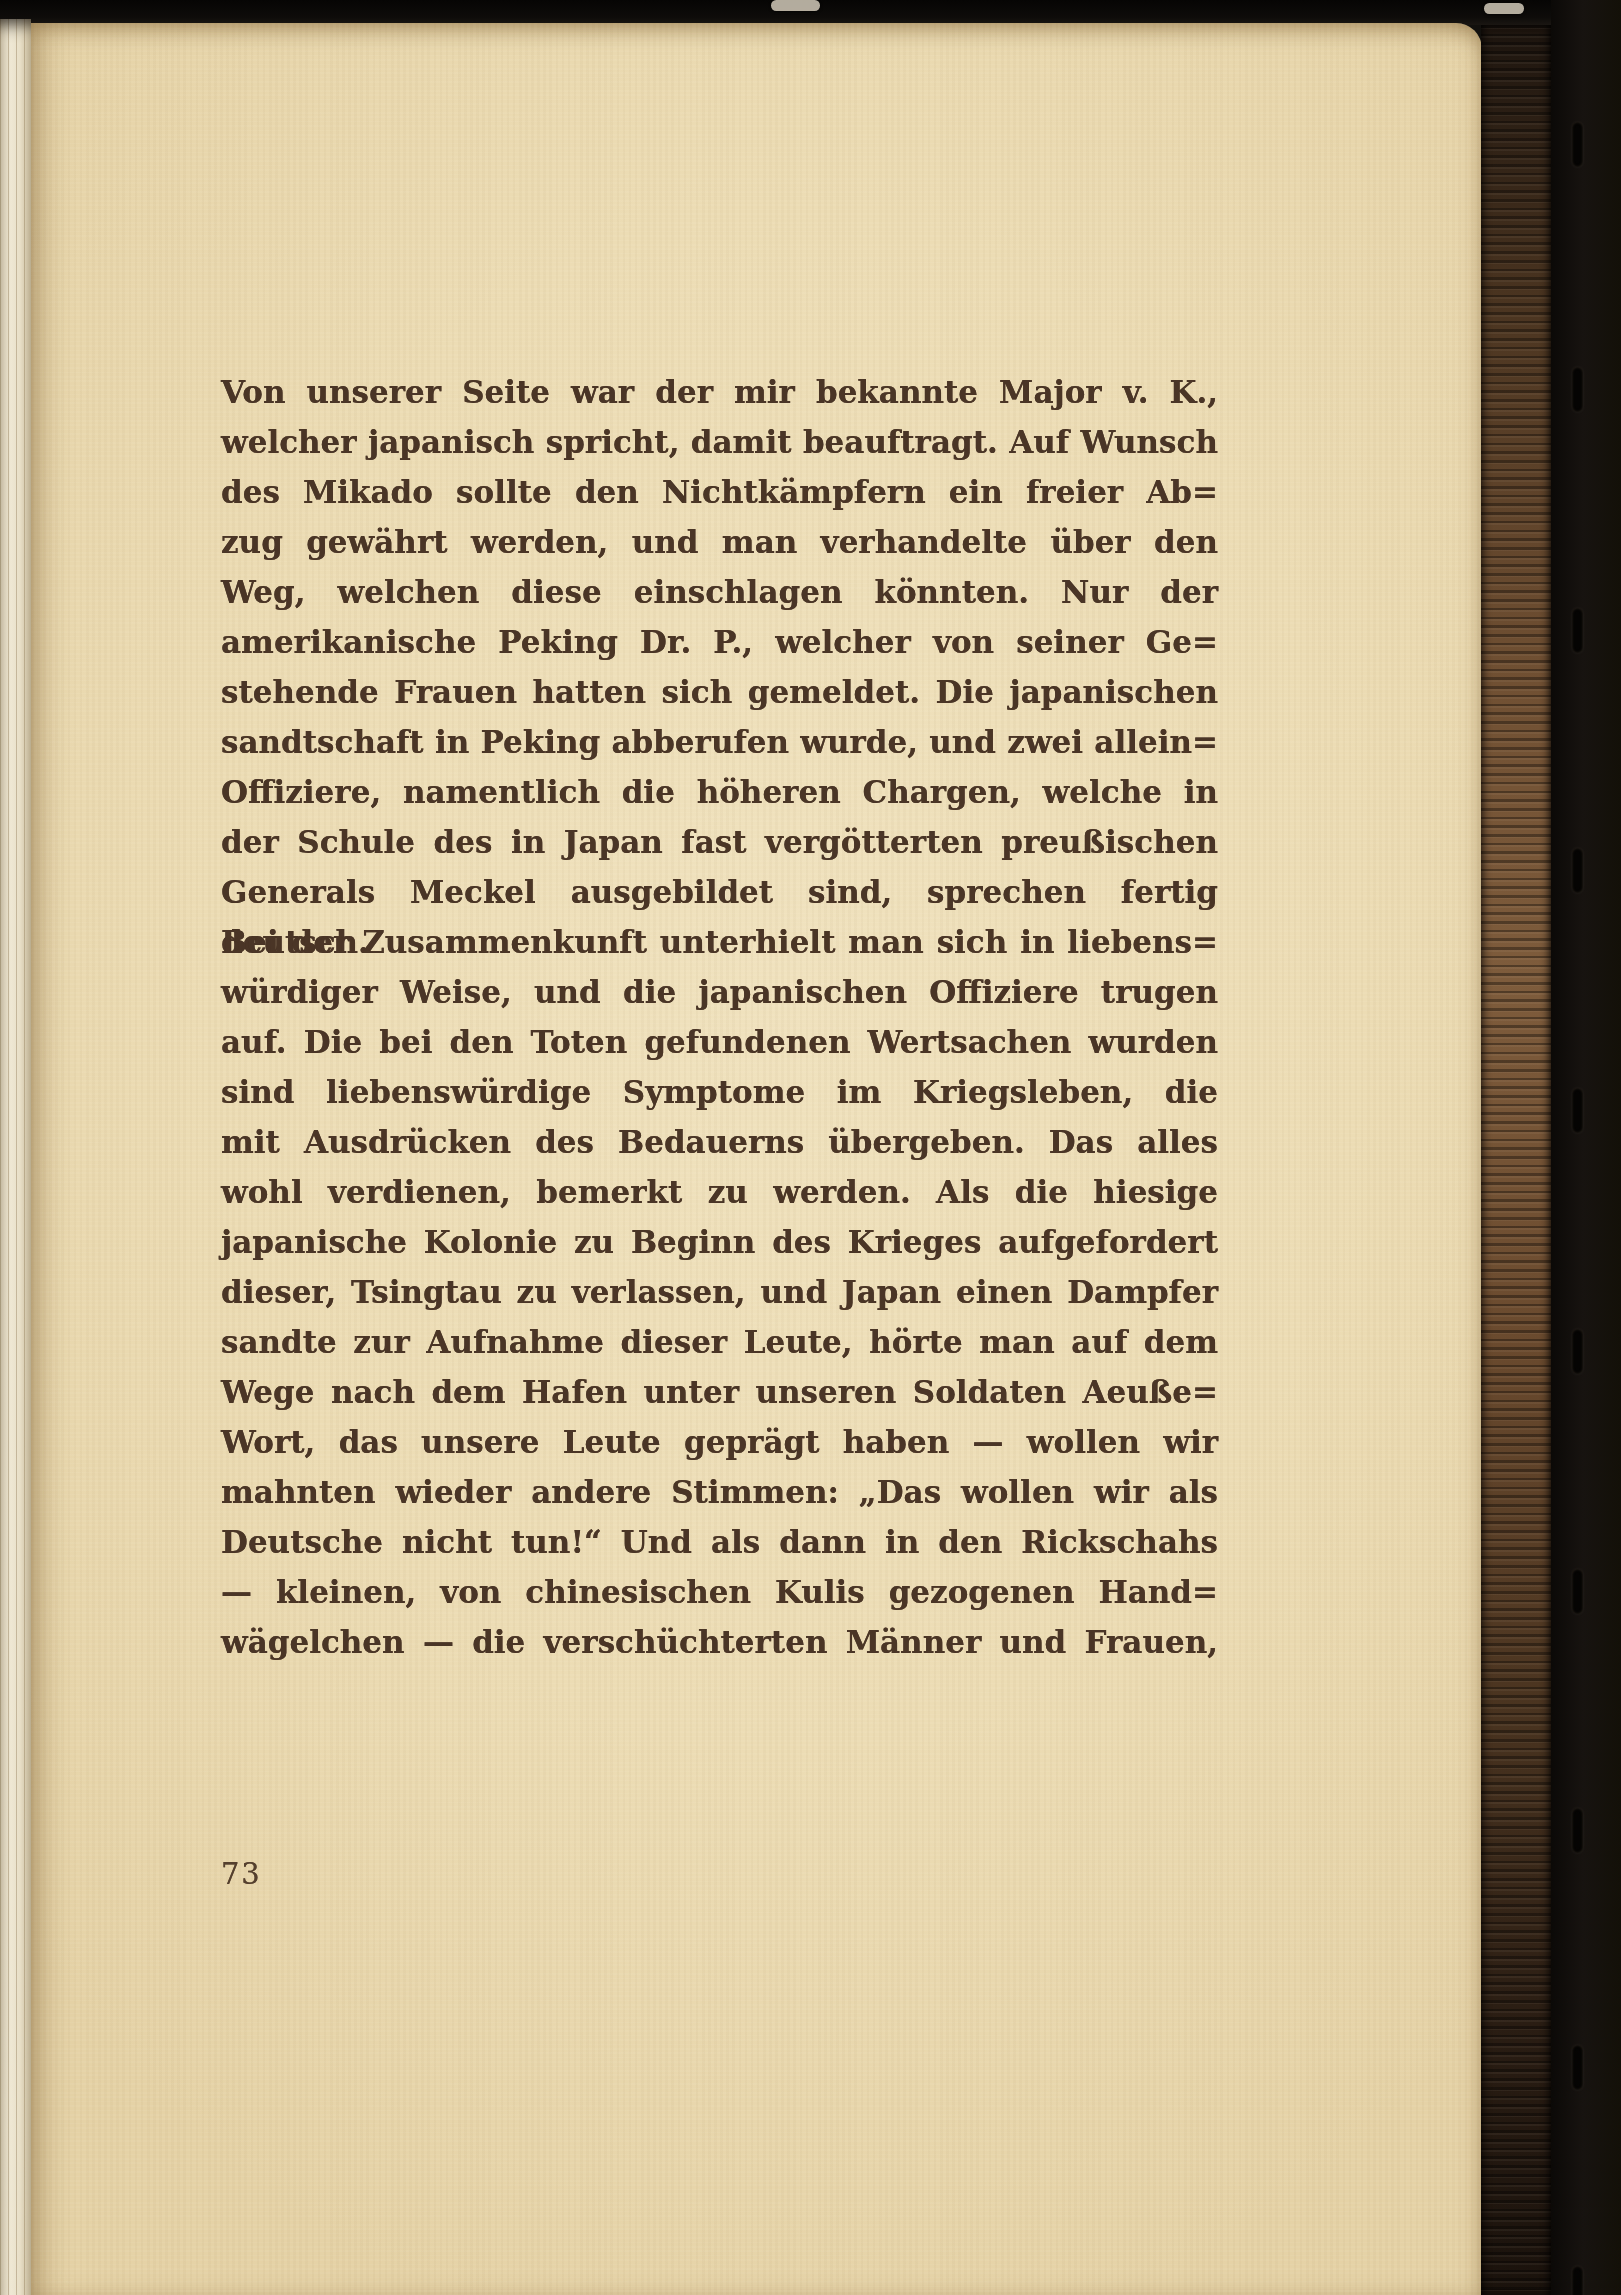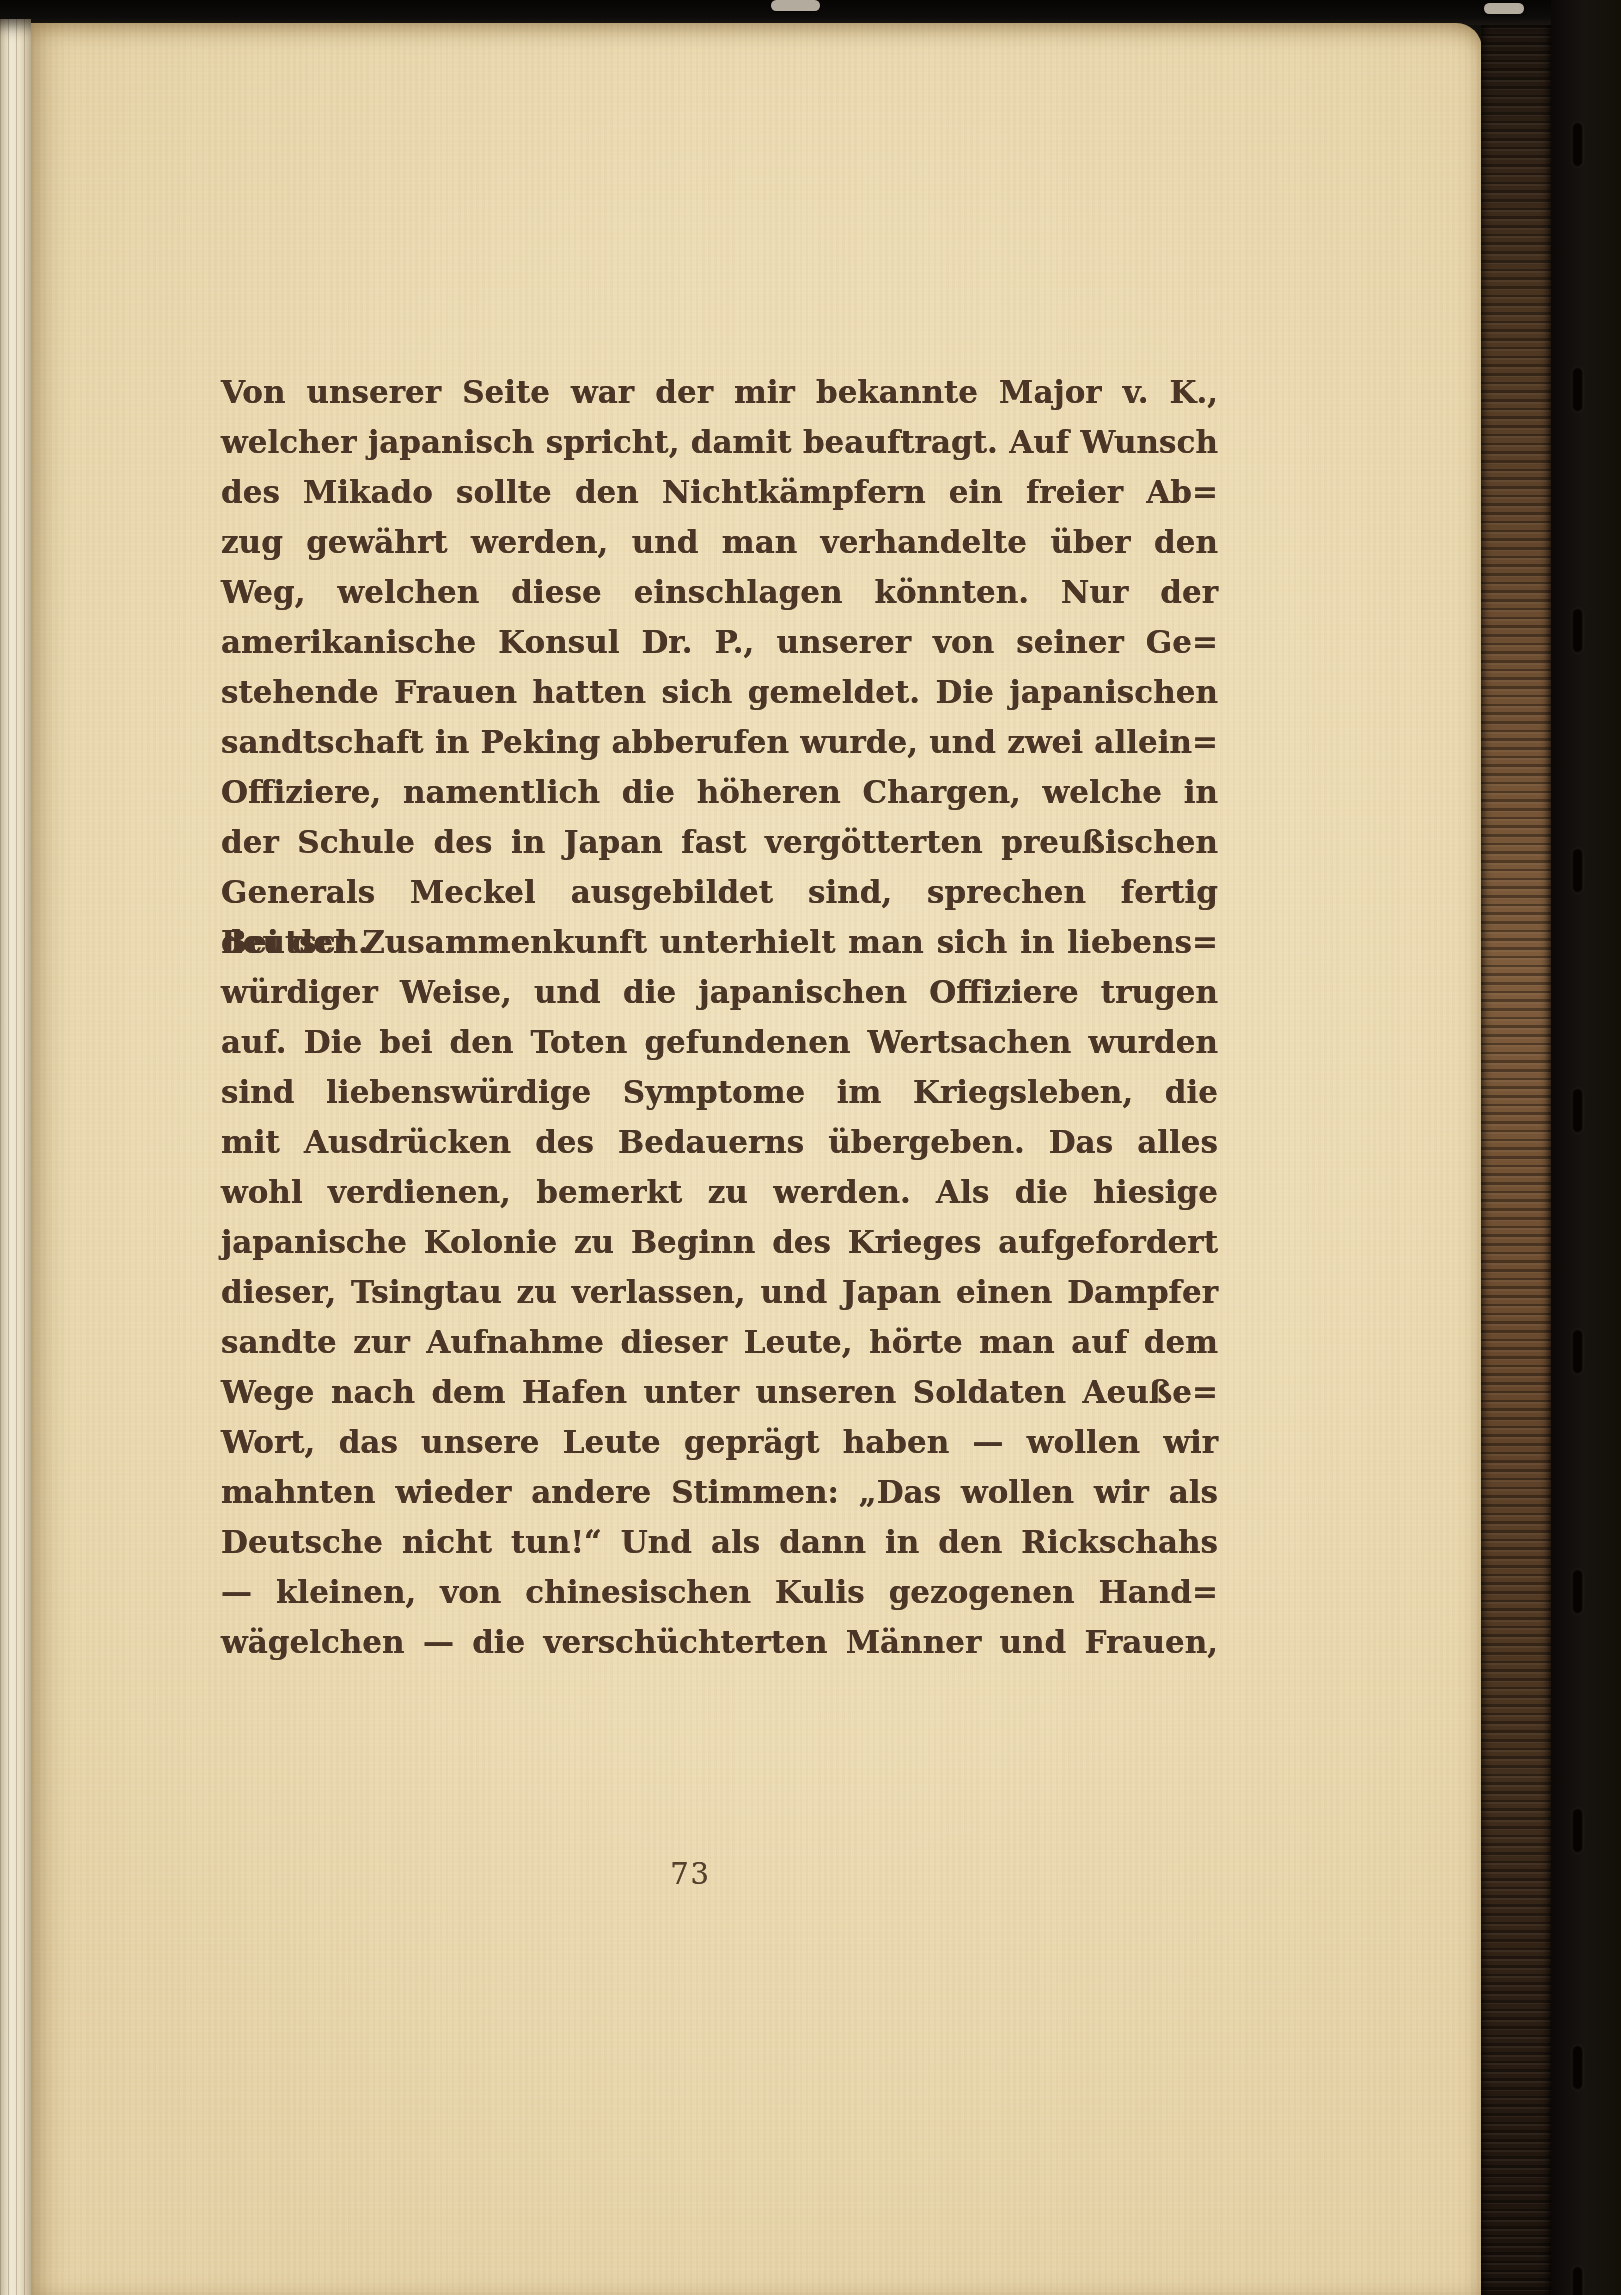--- a/index.html
+++ b/index.html
@@ -68,21 +68,21 @@
     text-shadow:0 0 0.6px rgba(74,53,38,.85);
   }
   .text-line{
     height:50px;line-height:50px;
     text-align:justify;text-align-last:justify;
     white-space:normal;overflow:visible;
   }
   .page-number{
     position:absolute;left:221px;top:1857px;width:997px;
     box-sizing:border-box;padding-right:58px;
-    text-align:center;
+    text-align:left;
     color:#55402e;font-size:29px;font-weight:normal;letter-spacing:1.7px;
     text-shadow:0 0 0.5px rgba(85,64,46,.8);
   }
 </style>
 </head>
 <body>
 
 <div class="scene">
 
   <div class="top-band">
@@ -93,21 +93,21 @@
   <div class="left-edges"></div>
 
   <div class="paper"></div>
 
   <div class="text-block">
     <div class="text-line">Von unserer Seite war der mir bekannte Major v. K.,</div>
     <div class="text-line">welcher japanisch spricht, damit beauftragt. Auf Wunsch</div>
     <div class="text-line">des Mikado sollte den Nichtkämpfern ein freier Ab=</div>
     <div class="text-line">zug gewährt werden, und man verhandelte über den</div>
     <div class="text-line">Weg, welchen diese einschlagen könnten. Nur der</div>
-    <div class="text-line">amerikanische Konsul Dr. P., unserer von seiner Ge=</div>
+    <div class="text-line">amerikanische Peking Dr. P., welcher von seiner Ge=</div>
     <div class="text-line">stehende Frauen hatten sich gemeldet. Die japanischen</div>
     <div class="text-line">sandtschaft in Peking abberufen wurde, und zwei allein=</div>
     <div class="text-line">Offiziere, namentlich die höheren Chargen, welche in</div>
     <div class="text-line">der Schule des in Japan fast vergötterten preußischen</div>
     <div class="text-line">Generals Meckel ausgebildet sind, sprechen fertig deutsch.</div>
     <div class="text-line">Bei der Zusammenkunft unterhielt man sich in liebens=</div>
     <div class="text-line">würdiger Weise, und die japanischen Offiziere trugen</div>
     <div class="text-line">auf. Die bei den Toten gefundenen Wertsachen wurden</div>
     <div class="text-line">sind liebenswürdige Symptome im Kriegsleben, die</div>
     <div class="text-line">mit Ausdrücken des Bedauerns übergeben. Das alles</div>

